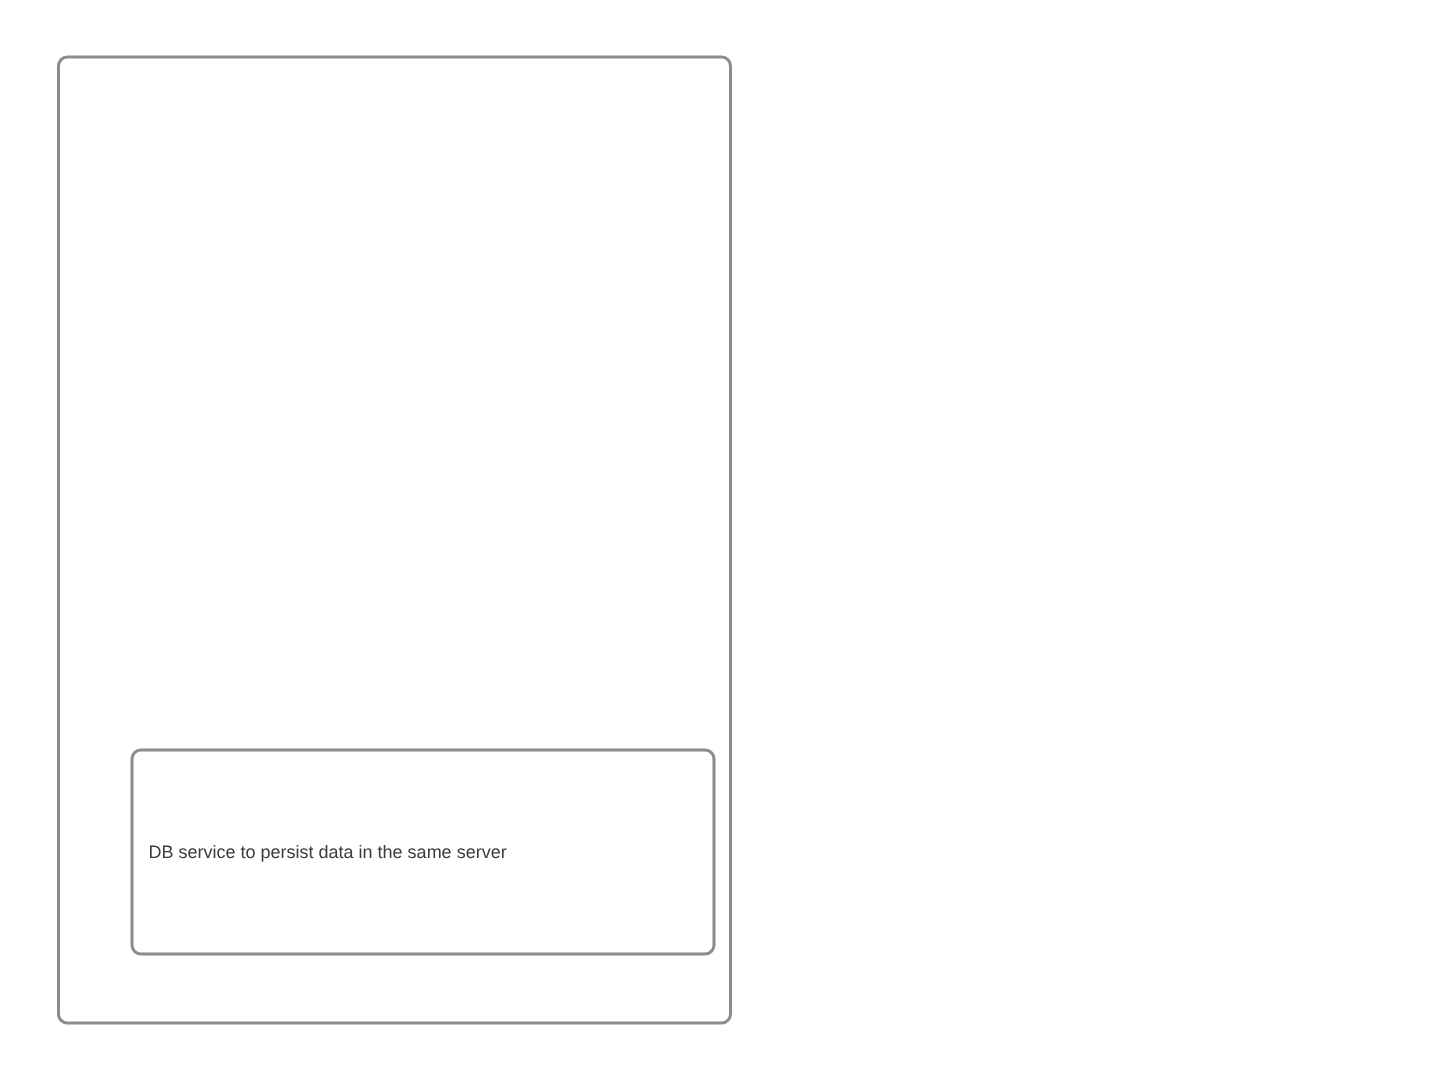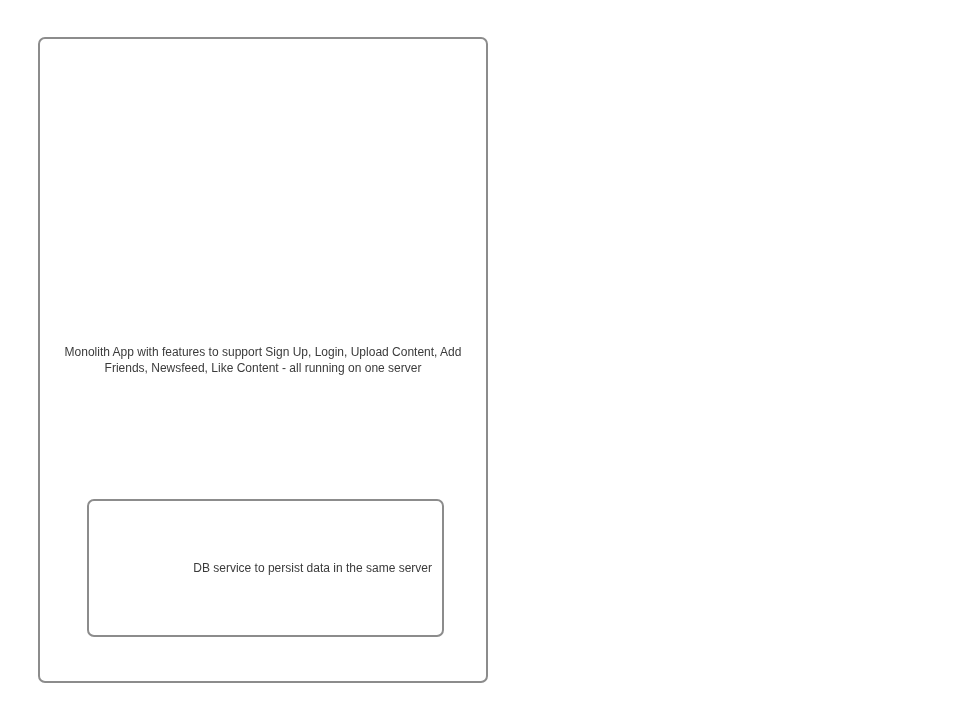--- a/index.html
+++ b/index.html
@@ -37,42 +37,41 @@
     transform: translateX(-50%);
     width: 434px;
     text-align: center;
     font-size: 12px;
     line-height: 16px;
     color: #3b3b3b;
   }
   .db-box {
     left: 47px;   
     top: 460px;   
-    width: 357px;
+    width: 390px;
     height: 138px;
     display: flex;
     align-items: center;
-    justify-content: flex-end;
+    justify-content: flex-start;
   }
   .db-label {
     text-align: center;
     font-size: 12px;
     line-height: 16px;
     color: #3b3b3b;
     padding: 0 10px;
   }
 </style>
 </head>
 <body>
 
 <div class="canvas">
 
   <div class="node monolith-box">
 
-    <div class="monolith-label">Monolith App with features to support Sign Up, Login, Upload Content, Add Friends, Newsfeed, Like Content - all running on one server</div>
 
     <div class="node db-box">
       <div class="db-label">DB service to persist data in the same server</div>
     </div>
 
   </div>
 
 </div>
 
 </body></html>

